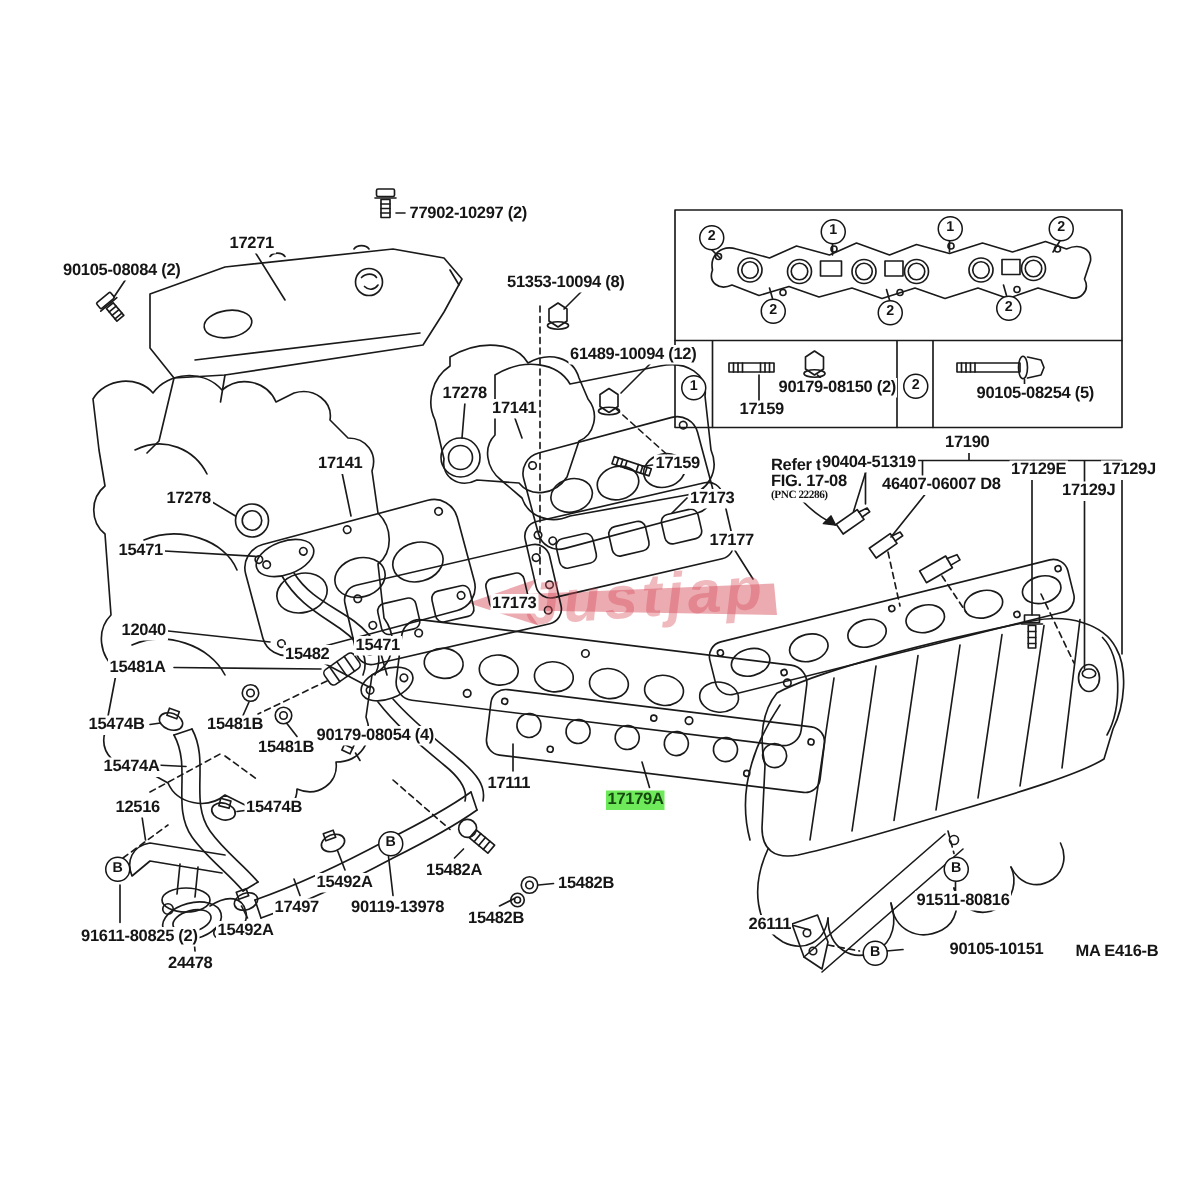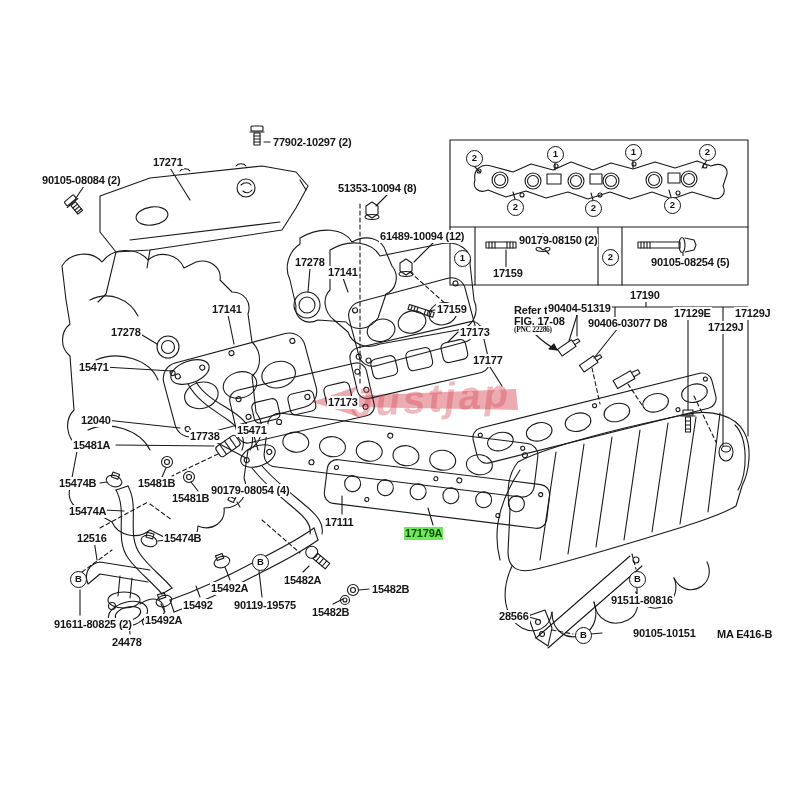--- a/index.html
+++ b/index.html
@@ -428,54 +428,54 @@
 <div class="lbl" style="left:294px;top:256px">17278</div>
 <div class="lbl" style="left:327px;top:266px">17141</div>
 <div class="lbl" style="left:211px;top:303px">17141</div>
 <div class="lbl" style="left:110px;top:326px">17278</div>
 <div class="lbl" style="left:78px;top:361px">15471</div>
 <div class="lbl" style="left:436px;top:303px">17159</div>
 <div class="lbl" style="left:459px;top:326px">17173</div>
 <div class="lbl" style="left:472px;top:354px">17177</div>
 <div class="lbl" style="left:80px;top:414px">12040</div>
 <div class="lbl" style="left:72px;top:439px">15481A</div>
-<div class="lbl" style="left:189px;top:430px">17738</div>
+<div class="lbl" style="left:189px;top:430px">15482</div>
 <div class="lbl" style="left:236px;top:424px">15471</div>
 <div class="lbl" style="left:58px;top:477px">15474B</div>
 <div class="lbl" style="left:137px;top:477px">15481B</div>
 <div class="lbl" style="left:171px;top:492px">15481B</div>
 <div class="lbl" style="left:68px;top:505px">15474A</div>
 <div class="lbl" style="left:76px;top:532px">12516</div>
 <div class="lbl" style="left:163px;top:532px">15474B</div>
 <div class="lbl" style="left:53px;top:618px">91611-80825 (2)</div>
 <div class="lbl" style="left:111px;top:636px">24478</div>
 <div class="lbl" style="left:144px;top:614px">15492A</div>
-<div class="lbl" style="left:182px;top:599px">15492</div>
+<div class="lbl" style="left:182px;top:599px">17497</div>
 <div class="lbl" style="left:210px;top:582px">15492A</div>
-<div class="lbl" style="left:233px;top:599px">90119-19575</div>
+<div class="lbl" style="left:233px;top:599px">90119-13978</div>
 <div class="lbl" style="left:283px;top:574px">15482A</div>
 <div class="lbl" style="left:324px;top:516px">17111</div>
 <div class="lbl hl" style="left: 404px; top: 527px; background: rgb(110, 233, 90);">17179A</div>
 <div class="lbl" style="left:371px;top:583px">15482B</div>
 <div class="lbl" style="left:311px;top:606px">15482B</div>
-<div class="lbl" style="left:498px;top:610px">28566</div>
+<div class="lbl" style="left:498px;top:610px">26111</div>
 <div class="lbl" style="left:610px;top:594px">91511-80816</div>
 <div class="lbl" style="left:632px;top:627px">90105-10151</div>
 <div class="lbl" style="left:716px;top:628px">MA E416-B</div>
 <div class="lbl" style="left:629px;top:289px">17190</div>
 <div class="lbl" style="left:513px;top:304px">Refer to</div>
 <div class="lbl" style="left:547px;top:302px">90404-51319</div>
 <div class="lbl" style="left:513px;top:315px">FIG. 17-08</div>
 <div class="lbl sm" style="left:513px;top:326px">(PNC 22286)</div>
-<div class="lbl" style="left:587px;top:317px">90406-03077 D8</div>
+<div class="lbl" style="left:587px;top:317px">46407-06007 D8</div>
 <div class="lbl" style="left:673px;top:307px">17129E</div>
 <div class="lbl" style="left:734px;top:307px">17129J</div>
 <div class="lbl" style="left:707px;top:321px">17129J</div>
 <div class="lbl" style="left:492px;top:267px">17159</div>
-<div class="lbl" style="left:518px;top:234px">90179-08150 (2)</div>
+<div class="lbl" style="left:518px;top:252px">90179-08150 (2)</div>
 <div class="lbl" style="left:650px;top:256px">90105-08254 (5)</div>
 <div class="lbl" style="left:327px;top:396px">17173</div>
 <div class="lbl" style="left:210px;top:484px">90179-08054 (4)</div>
 
 <div class="co" style="left:466px;top:150px">2</div>
 <div class="co" style="left:547px;top:146px">1</div>
 <div class="co" style="left:625px;top:144px">1</div>
 <div class="co" style="left:699px;top:144px">2</div>
 <div class="co" style="left:507px;top:199px">2</div>
 <div class="co" style="left:585px;top:200px">2</div>

